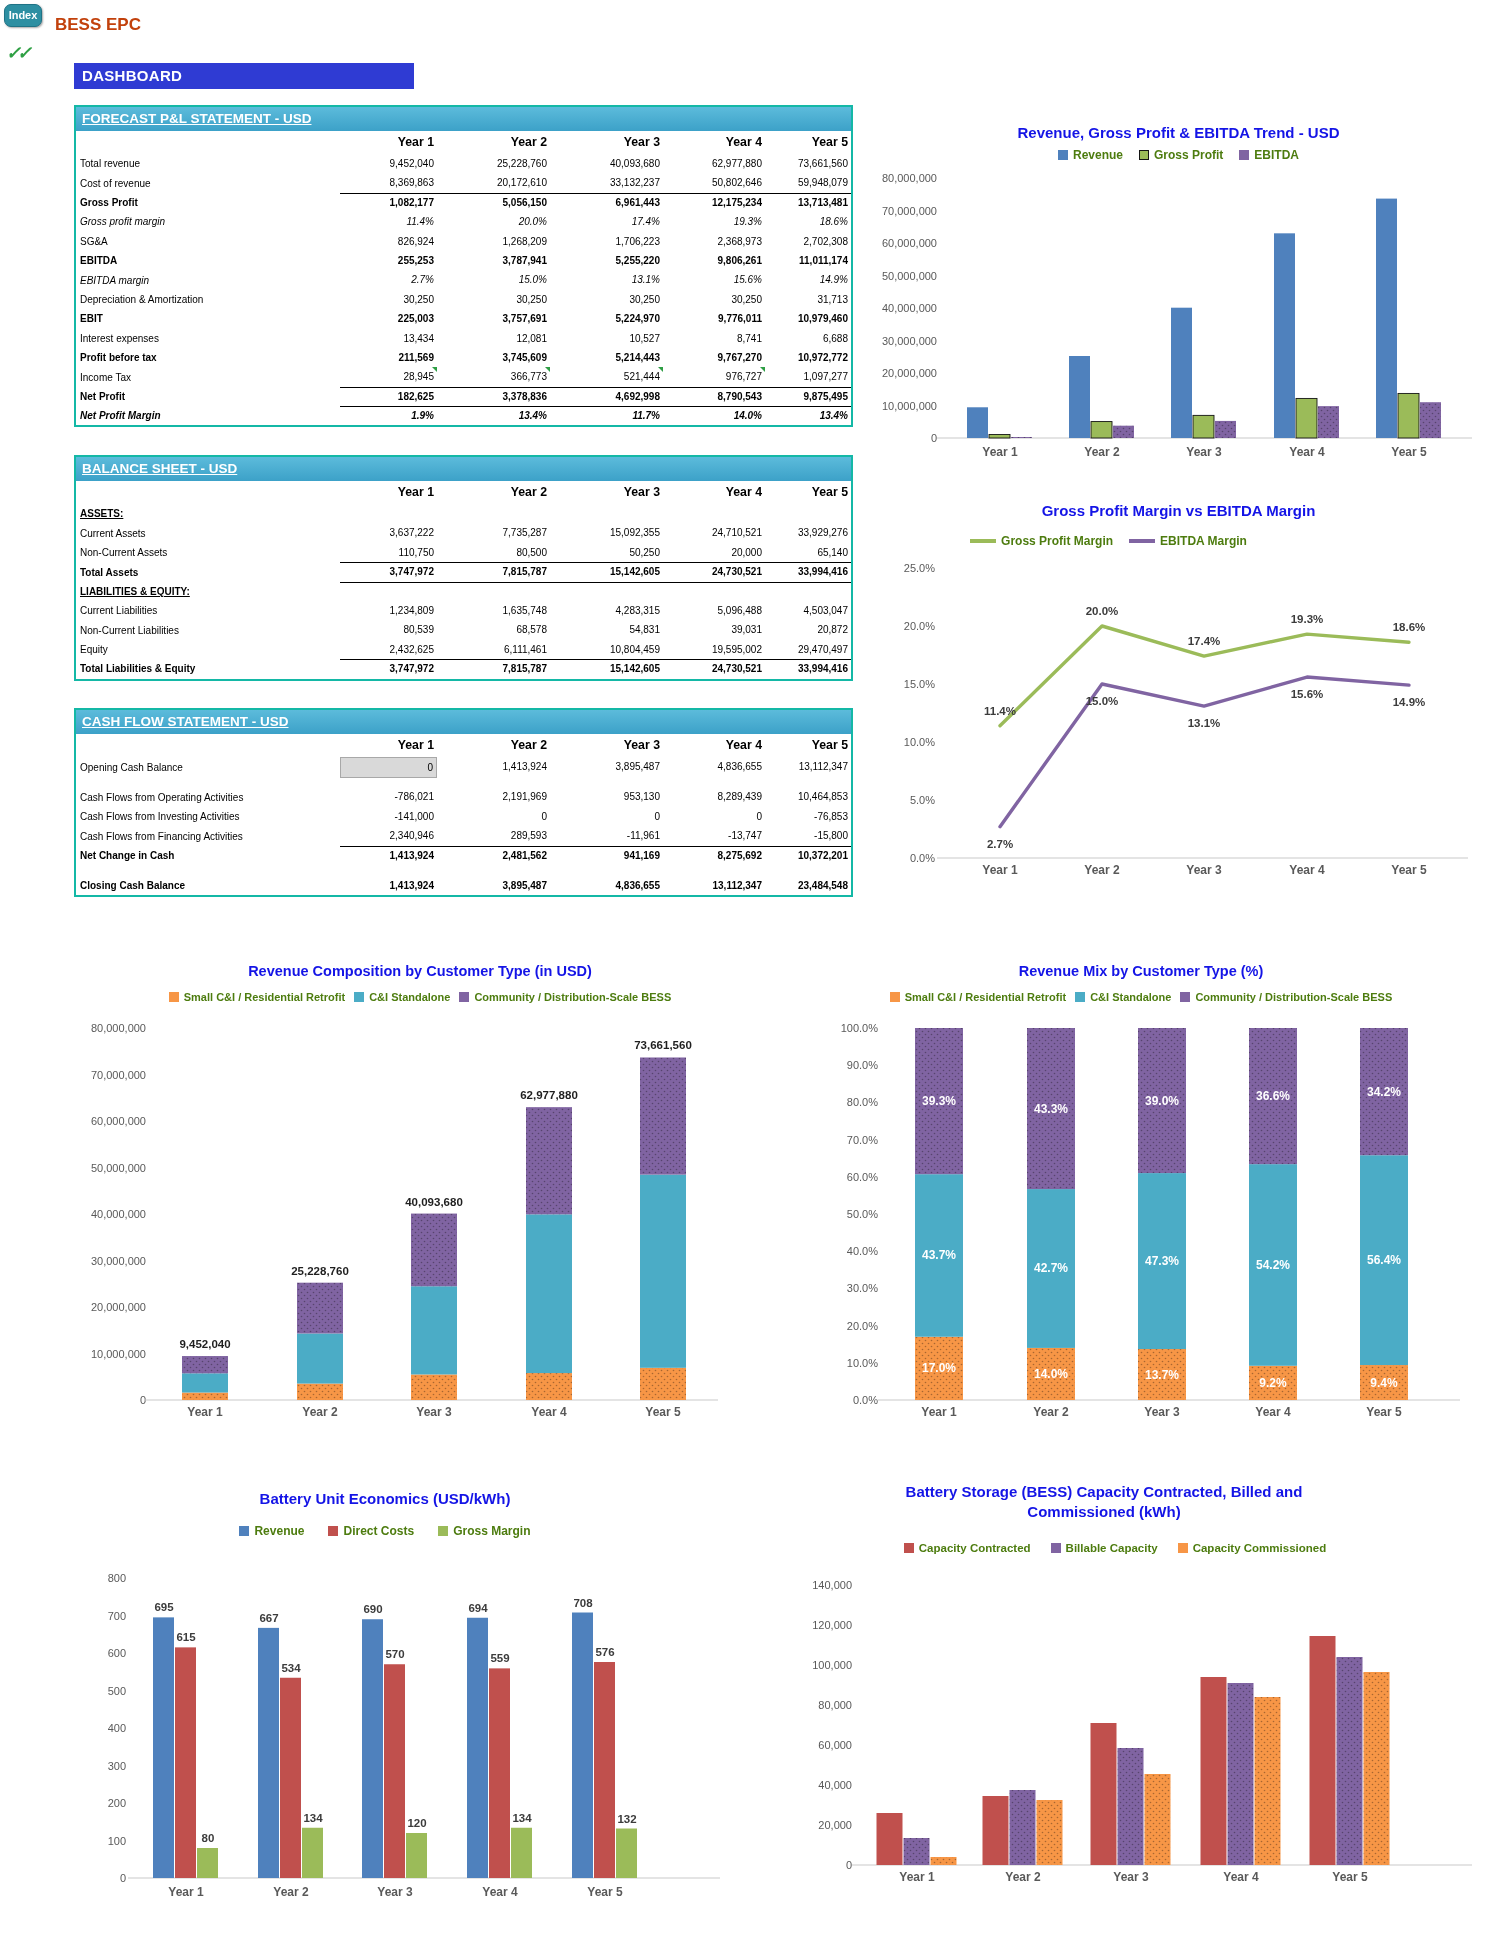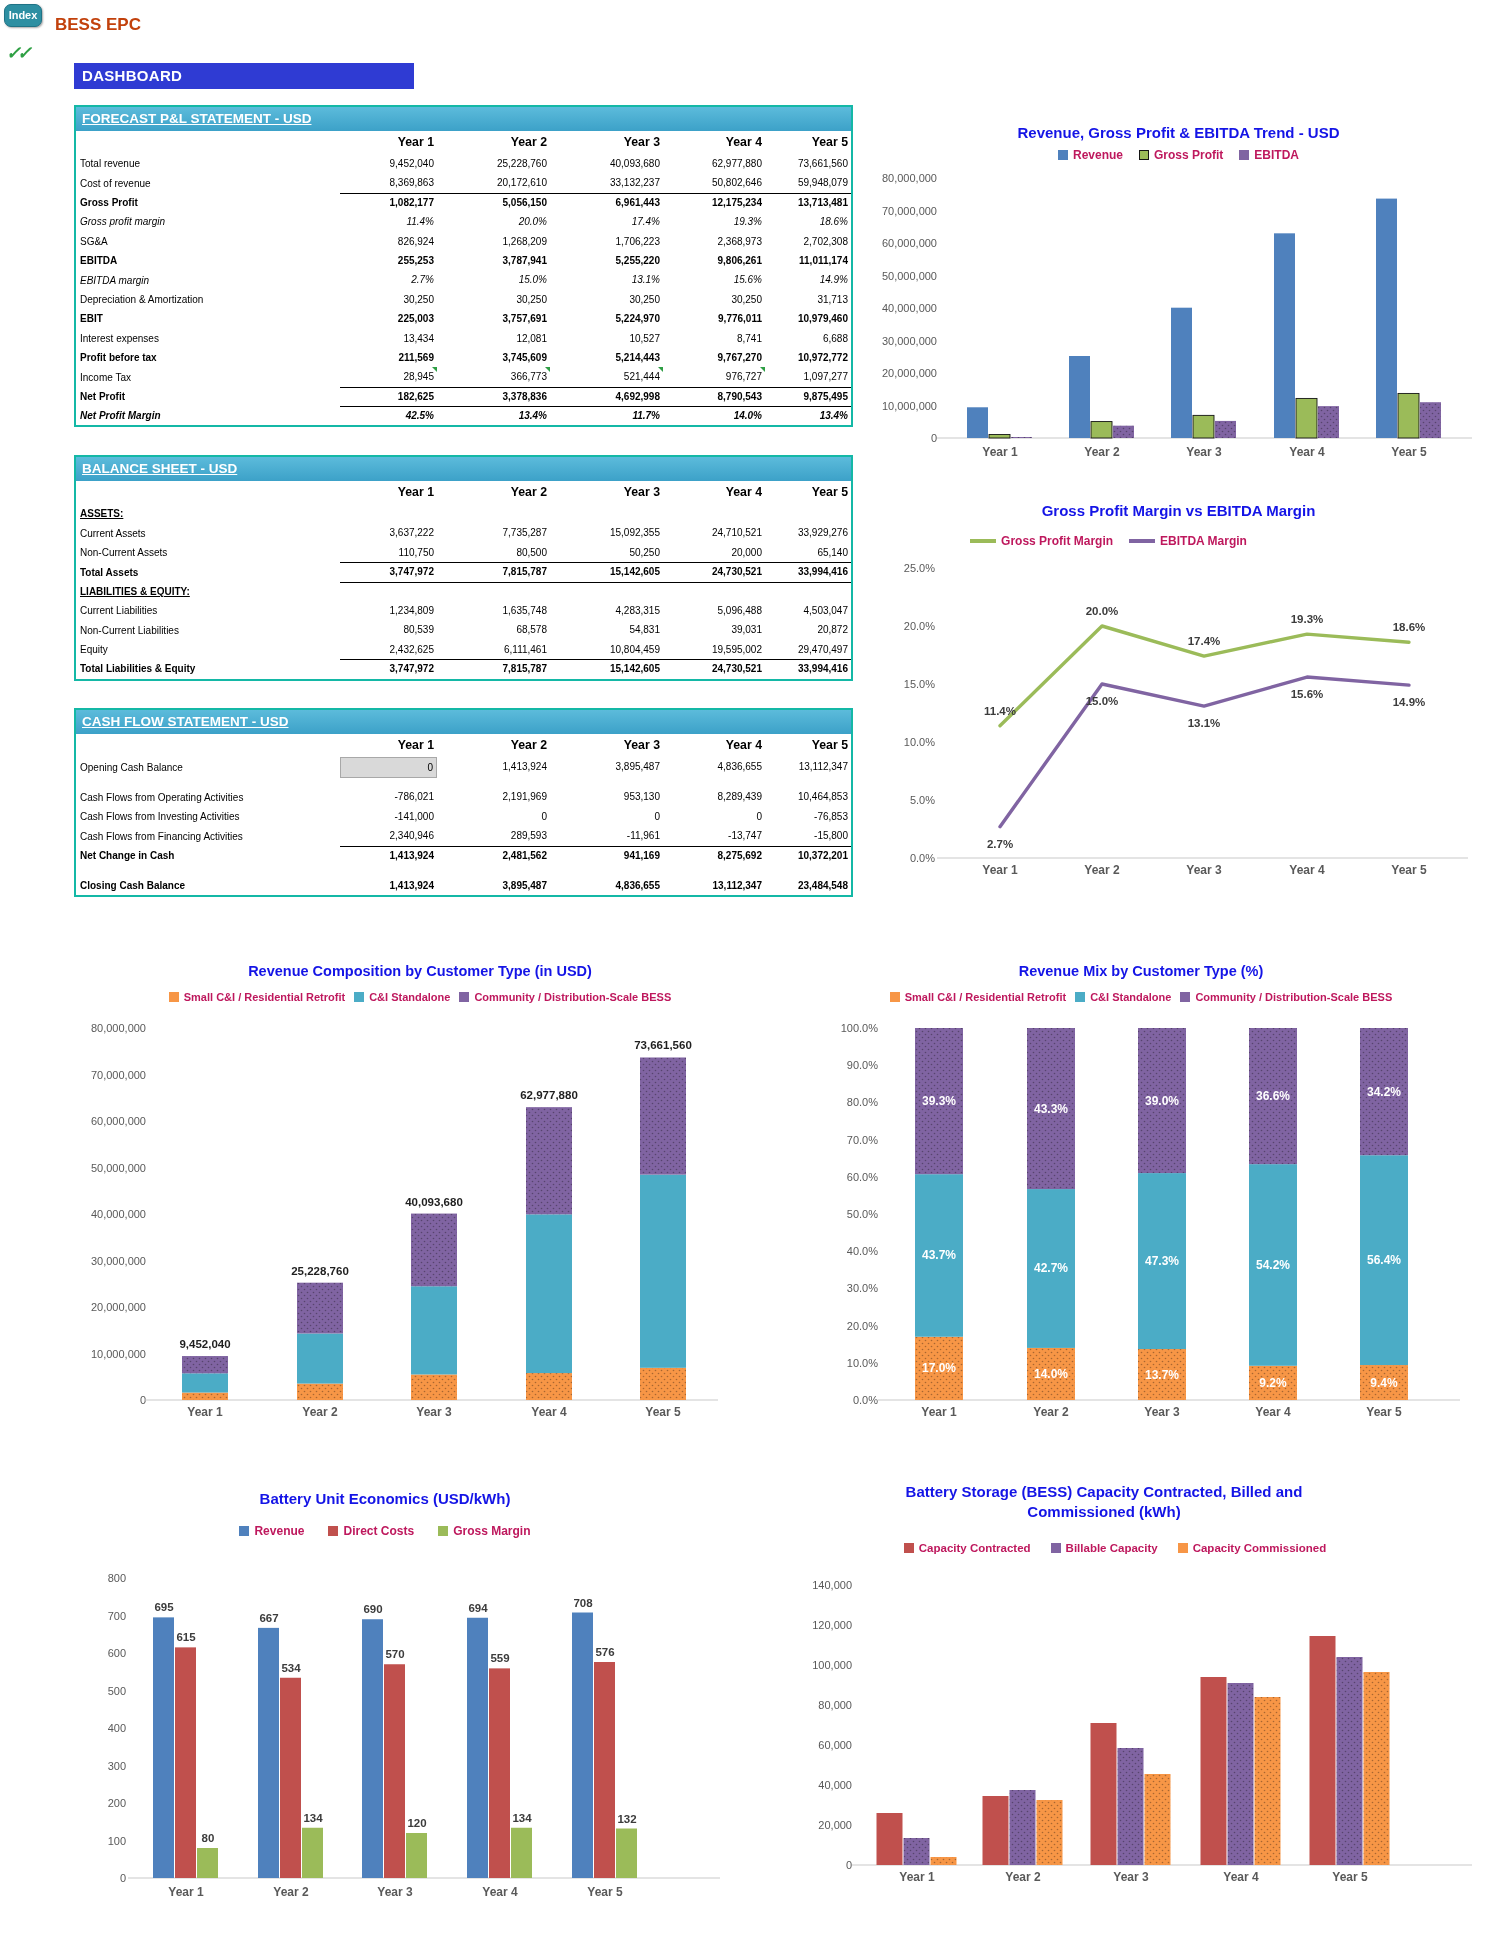--- a/index.html
+++ b/index.html
@@ -45,21 +45,21 @@
 
   .ctitle { position: absolute; left: 0; right: 0; text-align: center; color: #1414E6; font-weight: 700; font-size: 15px; }
   #c-revenue-trend .ctitle { top: 6px; }
   #c-margin-trend .ctitle { top: 22px; }
   #c-revenue-composition .ctitle { top: 8px; font-size: 14.5px; }
   #c-revenue-mix .ctitle { top: 8px; font-size: 14.5px; }
   #c-unit-economics .ctitle { top: 10px; transform: translateX(-35px); }
   #c-bess-capacity .ctitle { top: 2px; left: 94px; right: auto; width: 460px; line-height: 20px; transform: none; }
 
   .legend { position: absolute; left: 0; right: 0; display: flex; justify-content: center; gap: 16px;
-            font-size: 12px; font-weight: 700; color: #be185d; align-items: center; white-space: nowrap; }
+            font-size: 12px; font-weight: 700; color: #4d7c0f; align-items: center; white-space: nowrap; }
   #c-revenue-trend .legend { top: 30px; }
   #c-margin-trend .legend { top: 54px; transform: translateX(-70px); }
   #c-revenue-composition .legend { top: 36px; font-size: 11px; gap: 9px; }
   #c-revenue-mix .legend { top: 36px; font-size: 11px; gap: 9px; }
   #c-unit-economics .legend { top: 44px; gap: 24px; transform: translateX(-35px); }
   #c-bess-capacity .legend { top: 62px; font-size: 11.5px; gap: 20px; transform: translateX(-26px); }
   .litem { display: flex; align-items: center; }
   .sw { width: 10px; height: 10px; display: inline-block; margin-right: 5px; flex: none; }
   .swl { width: 26px; height: 3.5px; margin-right: 5px; flex: none; }
 
@@ -190,21 +190,21 @@
         <div class="trow b rule">
           <div class="cl">Net Profit</div>
           <div class="cv">182,625</div>
           <div class="cv">3,378,836</div>
           <div class="cv">4,692,998</div>
           <div class="cv">8,790,543</div>
           <div class="cv">9,875,495</div>
         </div>
         <div class="trow b i">
           <div class="cl">Net Profit Margin</div>
-          <div class="cv">42.5%</div>
+          <div class="cv">1.9%</div>
           <div class="cv">13.4%</div>
           <div class="cv">11.7%</div>
           <div class="cv">14.0%</div>
           <div class="cv">13.4%</div>
         </div>
       </div>
   </section>
 
   <section class="tbl" id="bs">
     <div class="tbar">BALANCE SHEET - USD</div>

